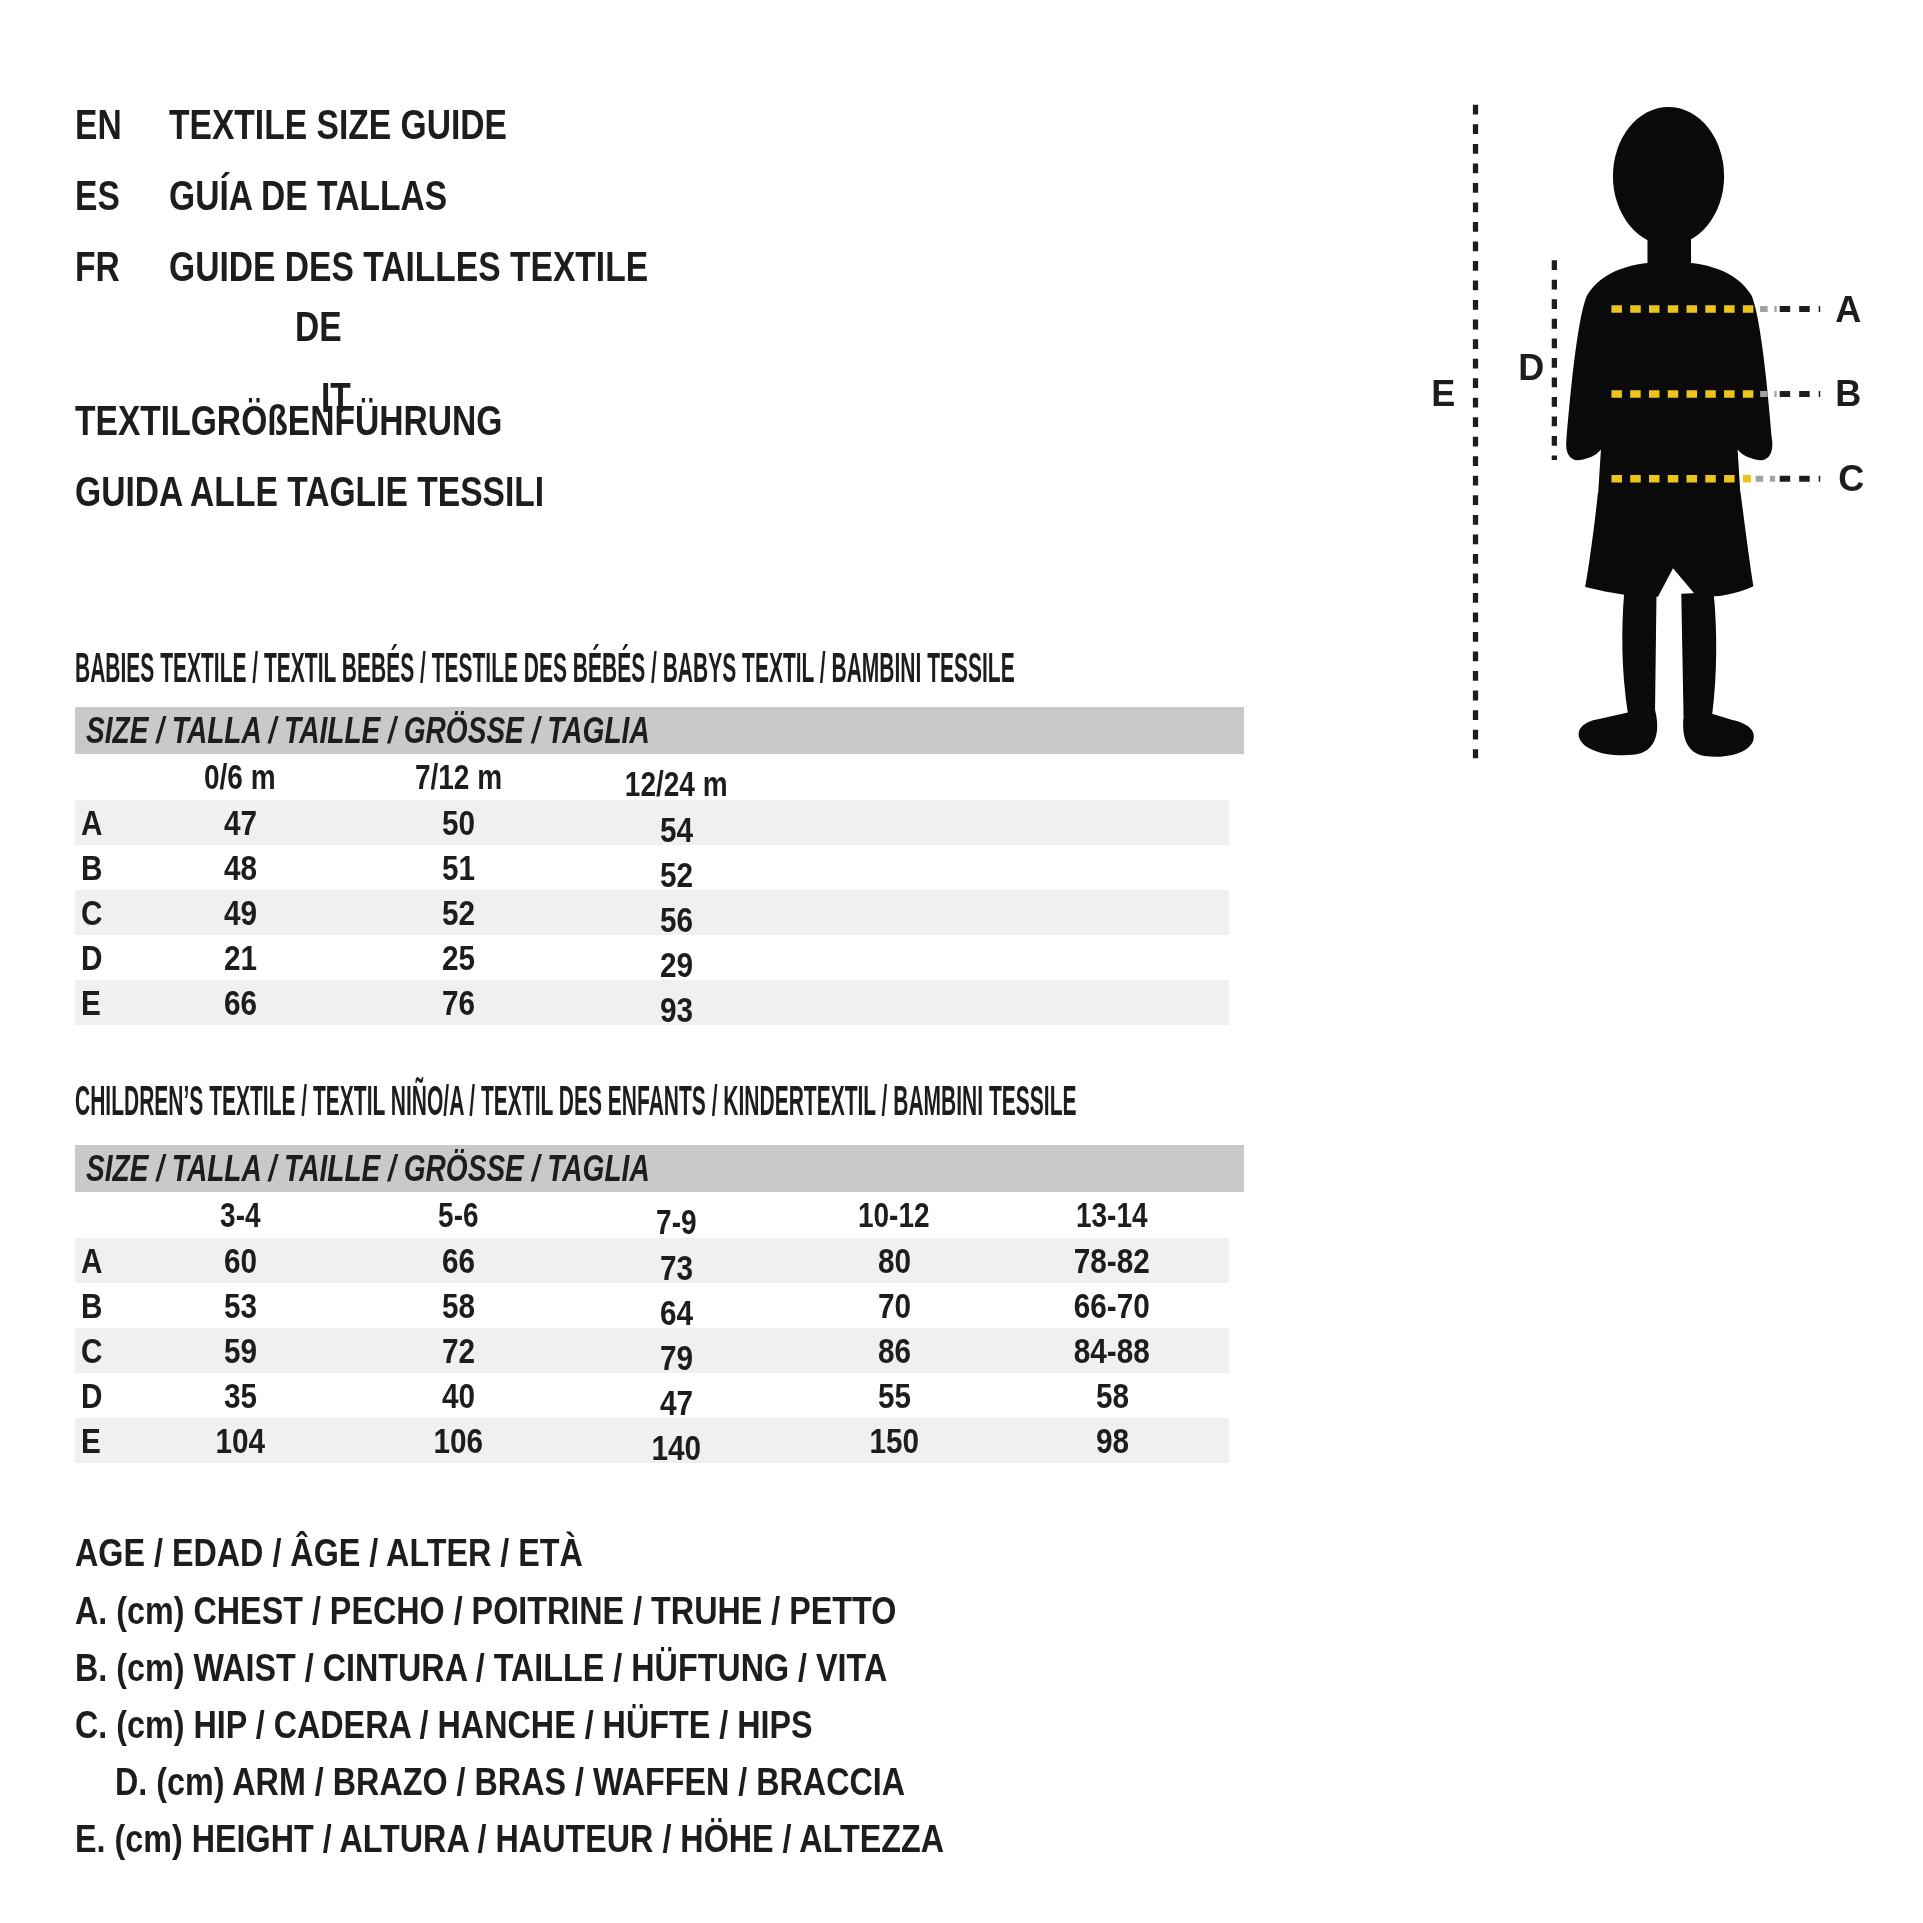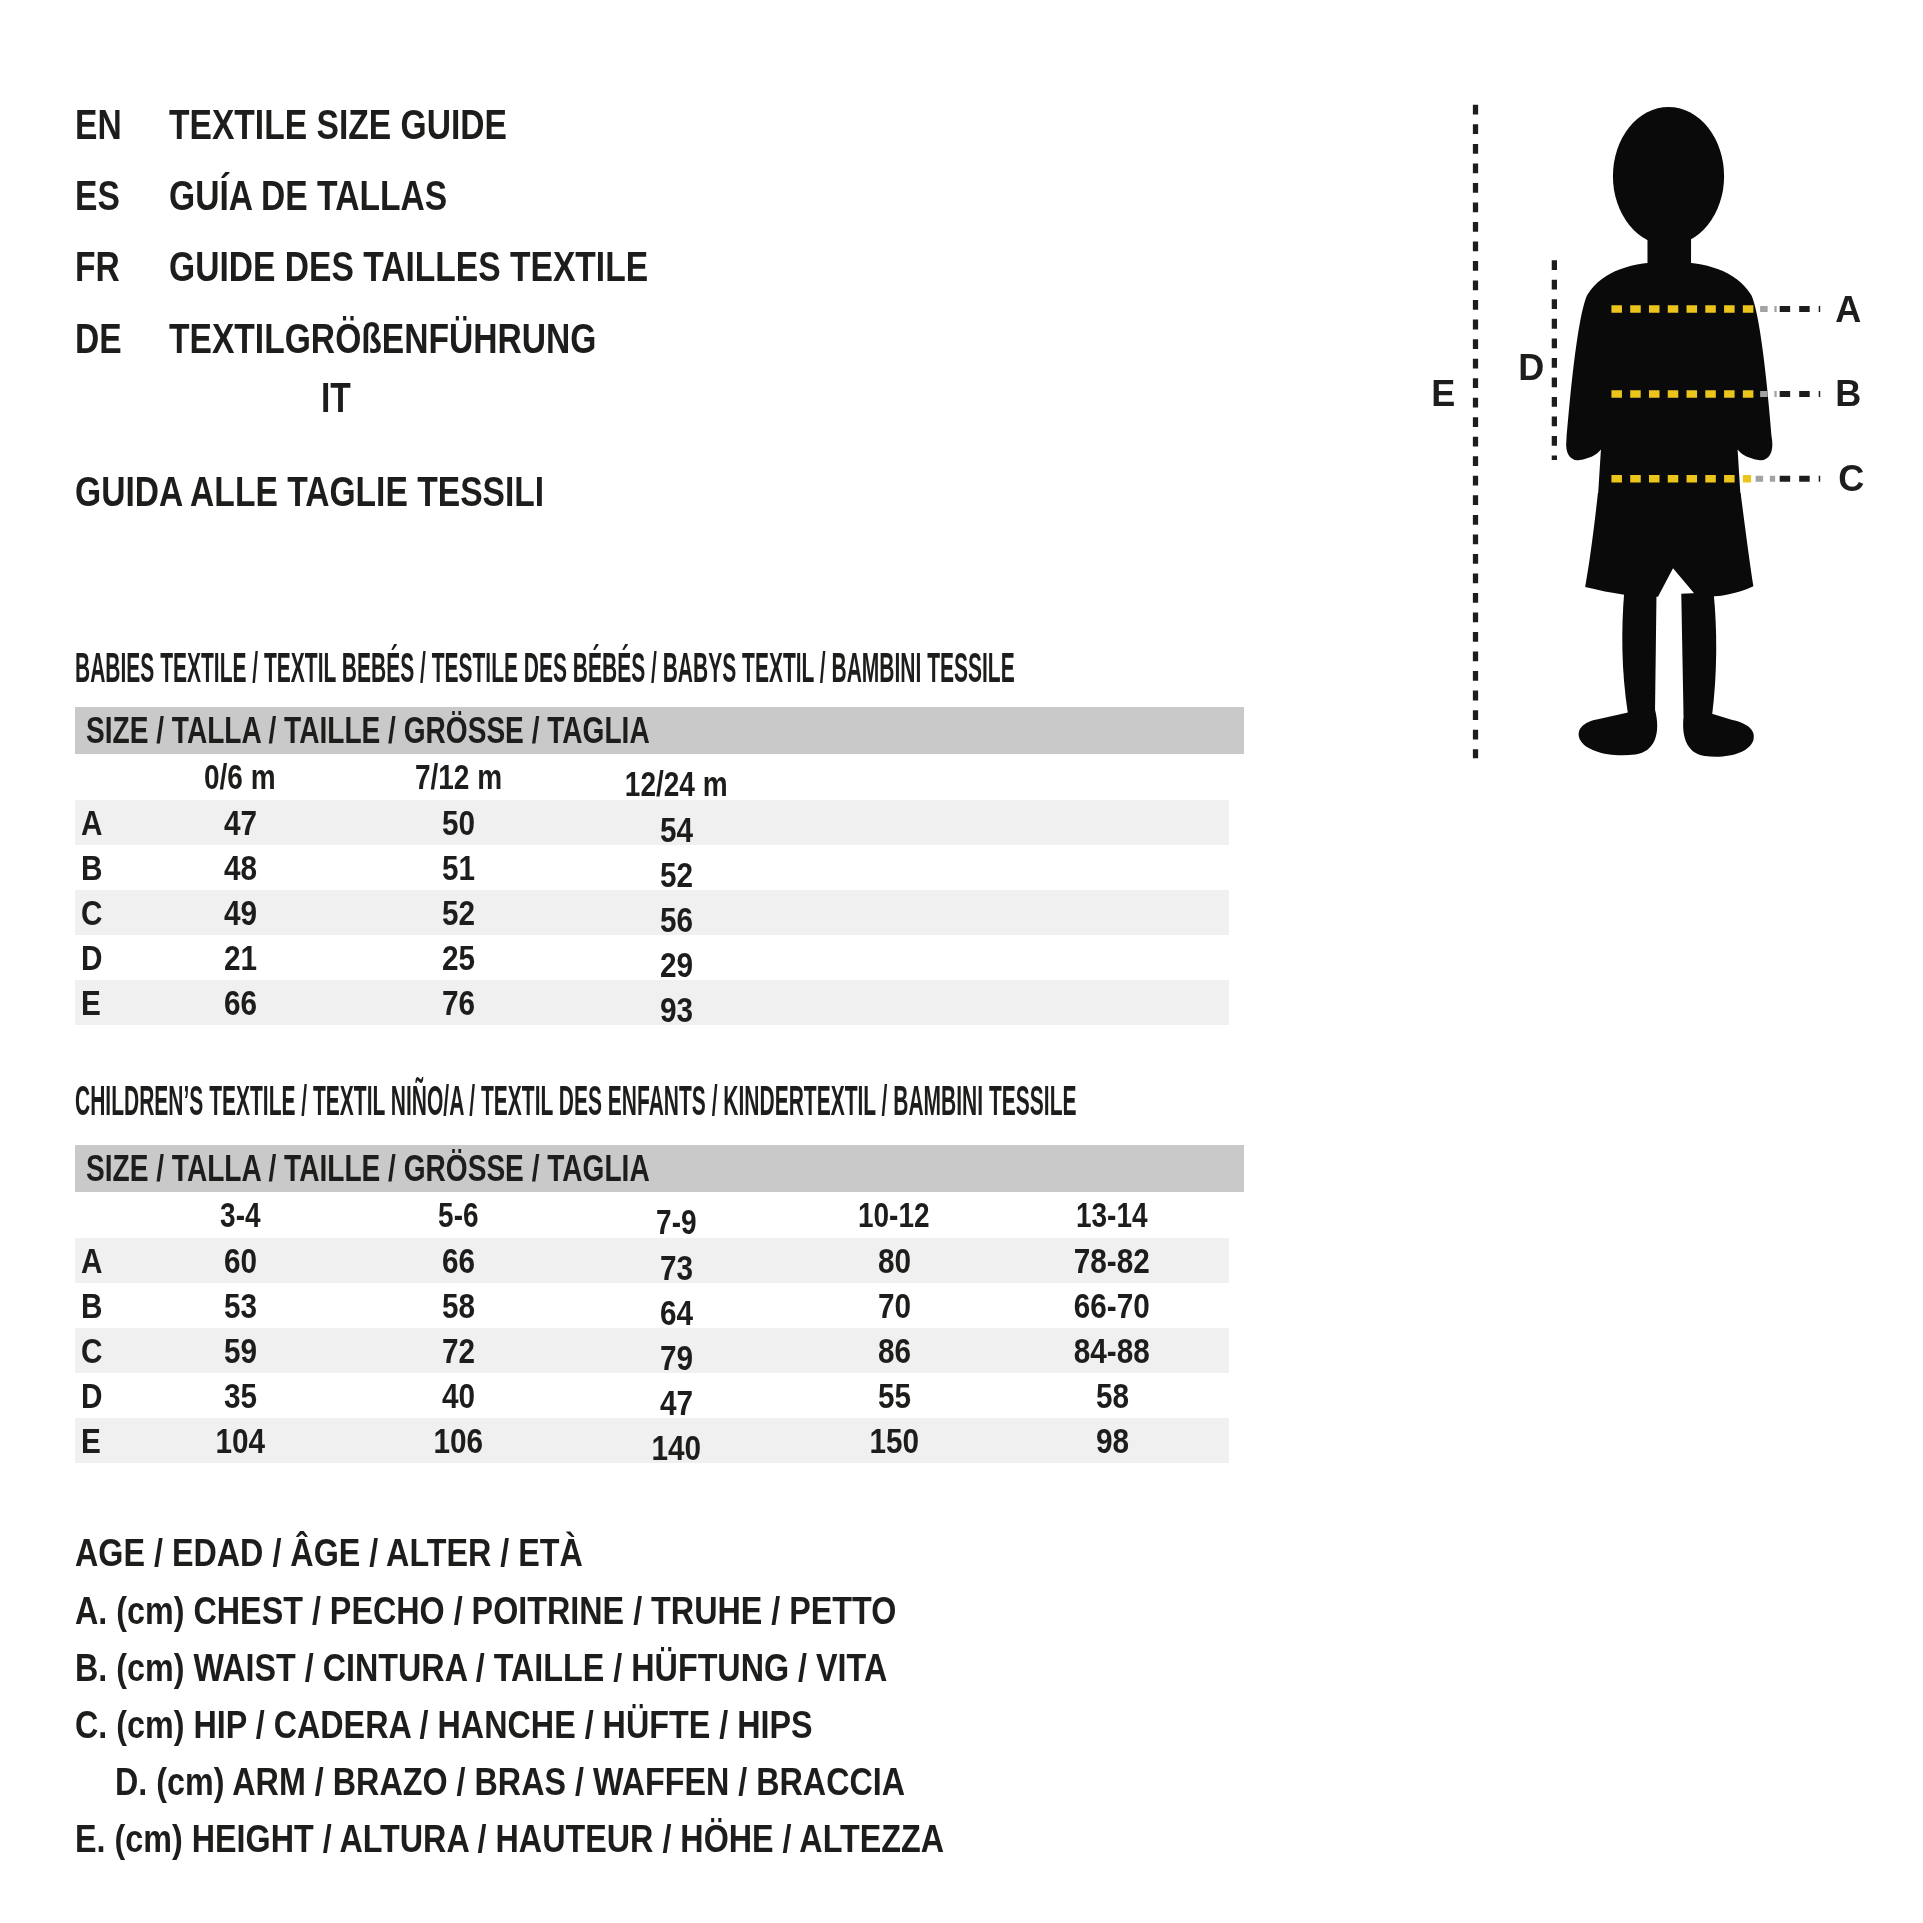--- a/index.html
+++ b/index.html
@@ -27,21 +27,21 @@
   .sx80{transform:scaleX(.80);}
   .sx85{transform:scaleX(.85);}
   .cc{transform-origin:50% 50%;}
 
   
   .lang-row{position:absolute;left:75px;height:71px;display:flex;align-items:center;font-size:42px;}
   .lang-code{width:94px;flex:0 0 94px;}
   
   .section-title{height:45px;display:flex;align-items:center;font-size:42px;}
   
-  .size-bar{background:var(--header-bar-gray);width:1169px;height:47px;display:flex;align-items:center;padding-left:10.5px;box-sizing:border-box;font-size:36px;}
+  .size-bar{background:var(--header-bar-gray);width:1169px;height:47px;display:flex;align-items:center;padding-left:10.5px;box-sizing:border-box;font-size:36px;font-style:italic;}
   
   .t-row{position:absolute;left:75px;width:1154px;height:45px;}
   .t-row.stripe{background:var(--row-stripe-gray);}
   .cell{position:absolute;top:0;height:45px;display:flex;align-items:center;justify-content:center;font-size:35px;}
   .cell.lab{left:6px;width:68px;justify-content:flex-start;}
   .c0{left:56px;width:218px;}
   .c1{left:274px;width:218px;}
   .c2{left:492px;width:218px;margin-top:7px;}
   .c3{left:710px;width:218px;}
   .c4{left:928px;width:218px;}
@@ -66,21 +66,21 @@
       <span class="cond sx80">TEXTILE SIZE GUIDE</span>
     </div>
     <div class="lang-row" style="top:160px;">
       <span class="lang-code cond sx80">ES</span>
       <span class="cond sx80">GUÍA DE TALLAS</span>
     </div>
     <div class="lang-row" style="top:231px;justify-content:center;">
       <span class="lang-code cond sx80">FR</span>
       <span class="cond sx80">GUIDE DES TAILLES TEXTILE</span>
     </div>
-    <div class="lang-row" style="top:303px;">
+    <div class="lang-row" style="top:303px;flex-direction:column;">
       <span class="lang-code cond sx80">DE</span>
       <span class="cond sx80">TEXTILGRÖßENFÜHRUNG</span>
     </div>
     <div class="lang-row" style="top:374px;flex-direction:column;">
       <span class="lang-code cond sx80">IT</span>
       <span class="cond sx80">GUIDA ALLE TAGLIE TESSILI</span>
     </div>
   </div>
 
   <svg class="abs" style="left:1398px;top:41px;" width="526" height="751" viewBox="0 0 700 1000">

